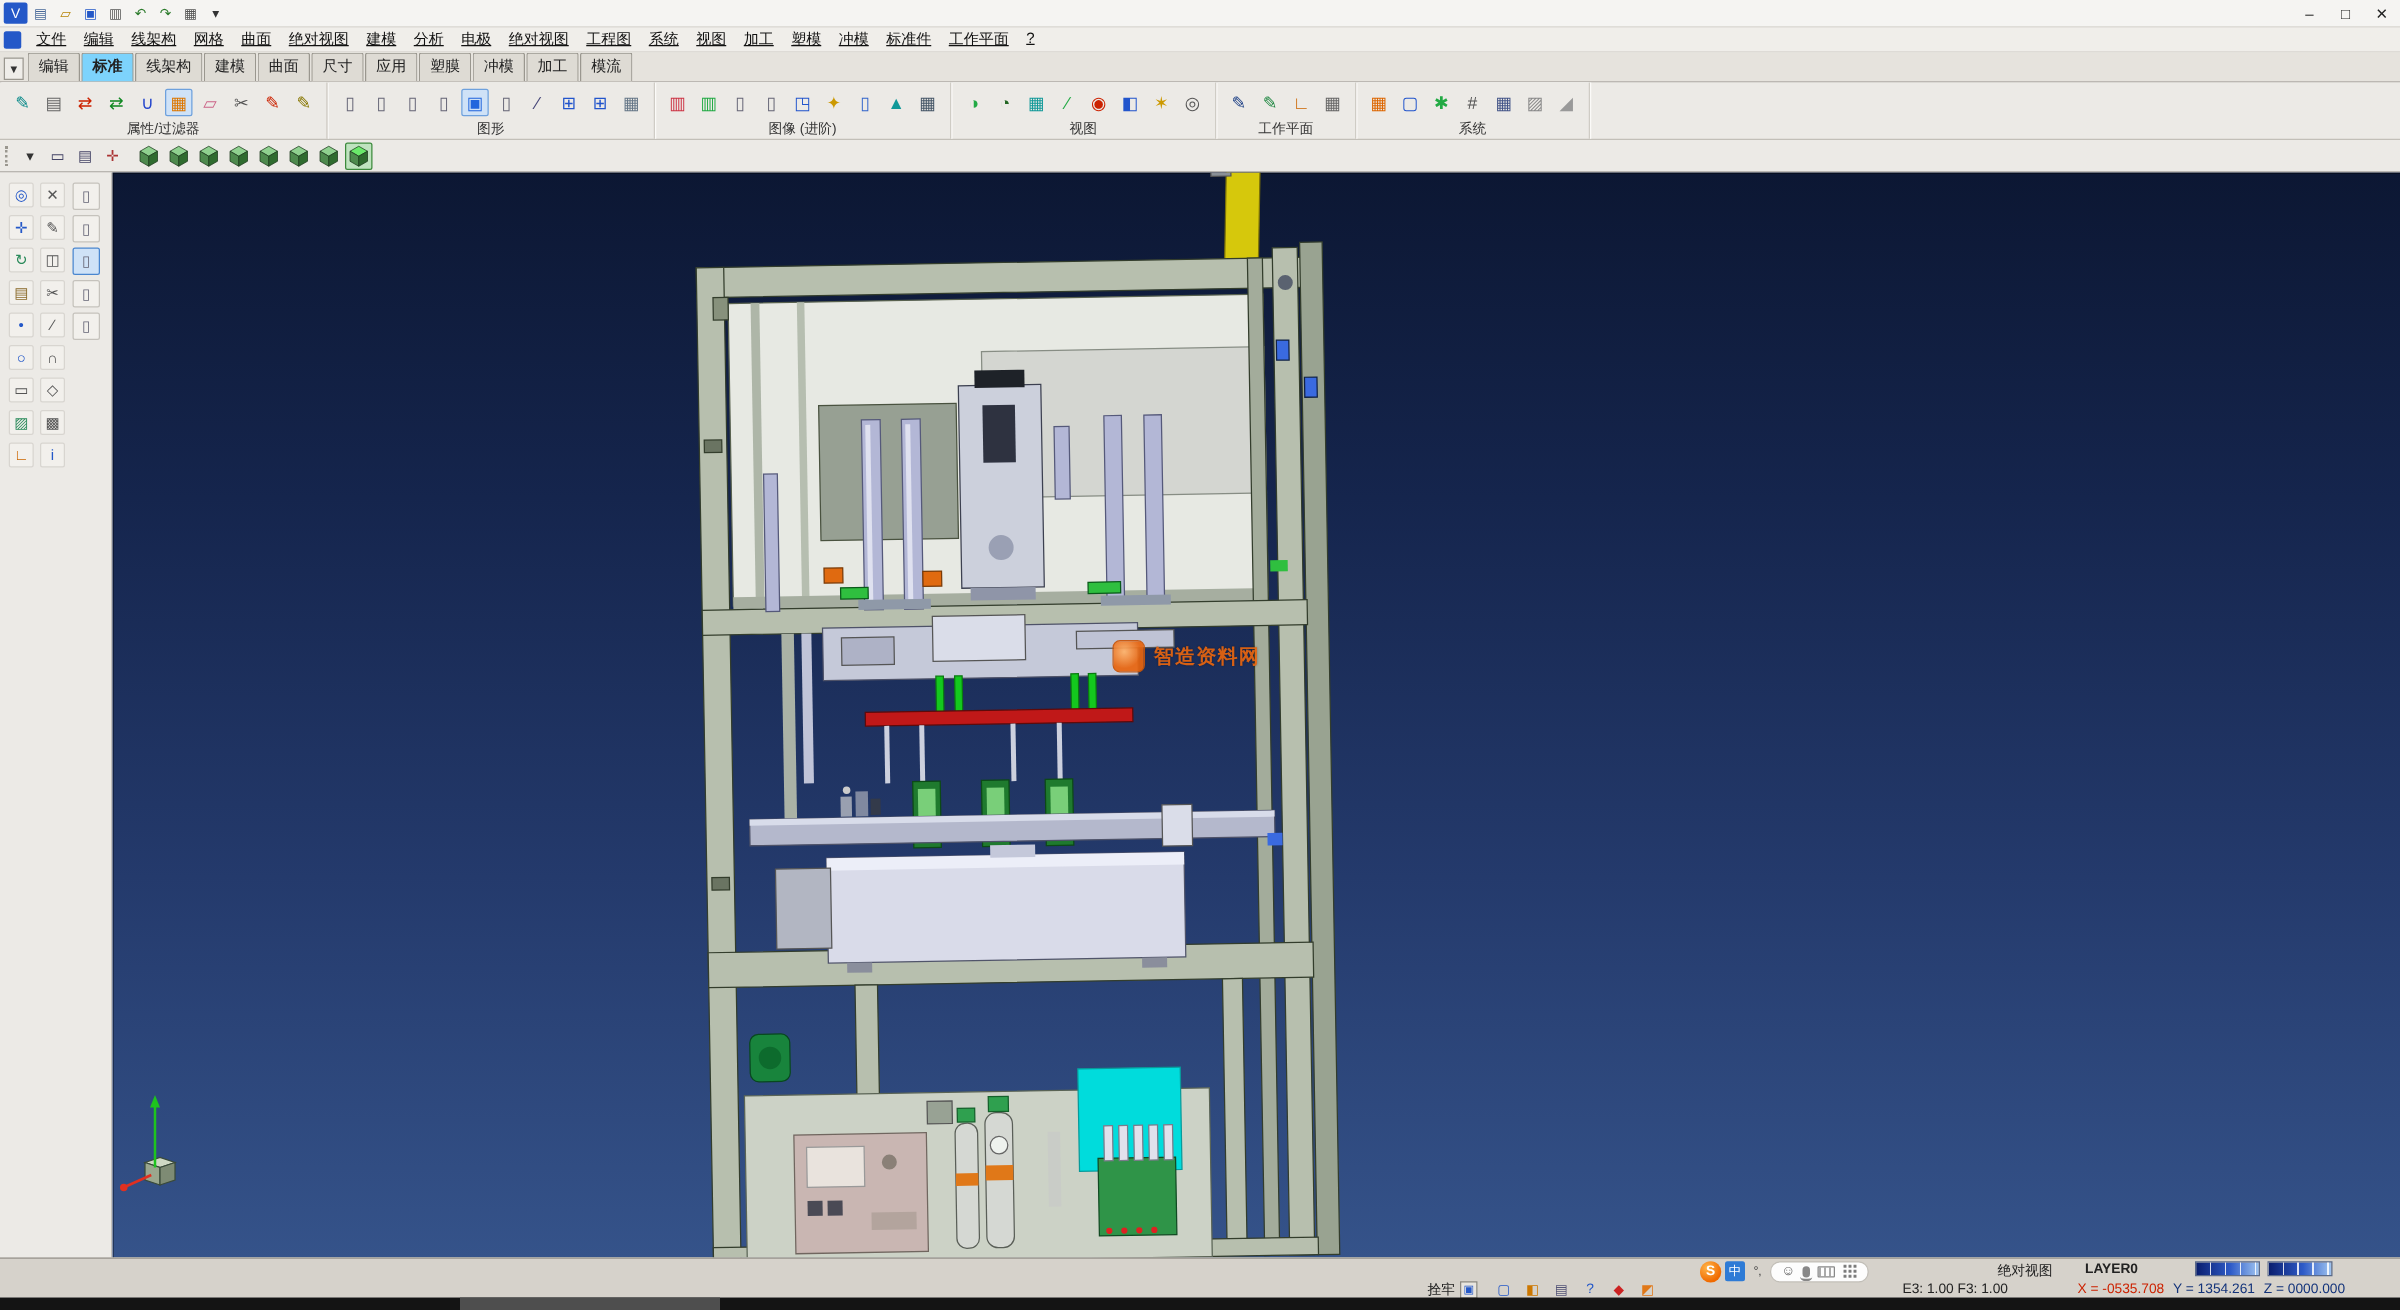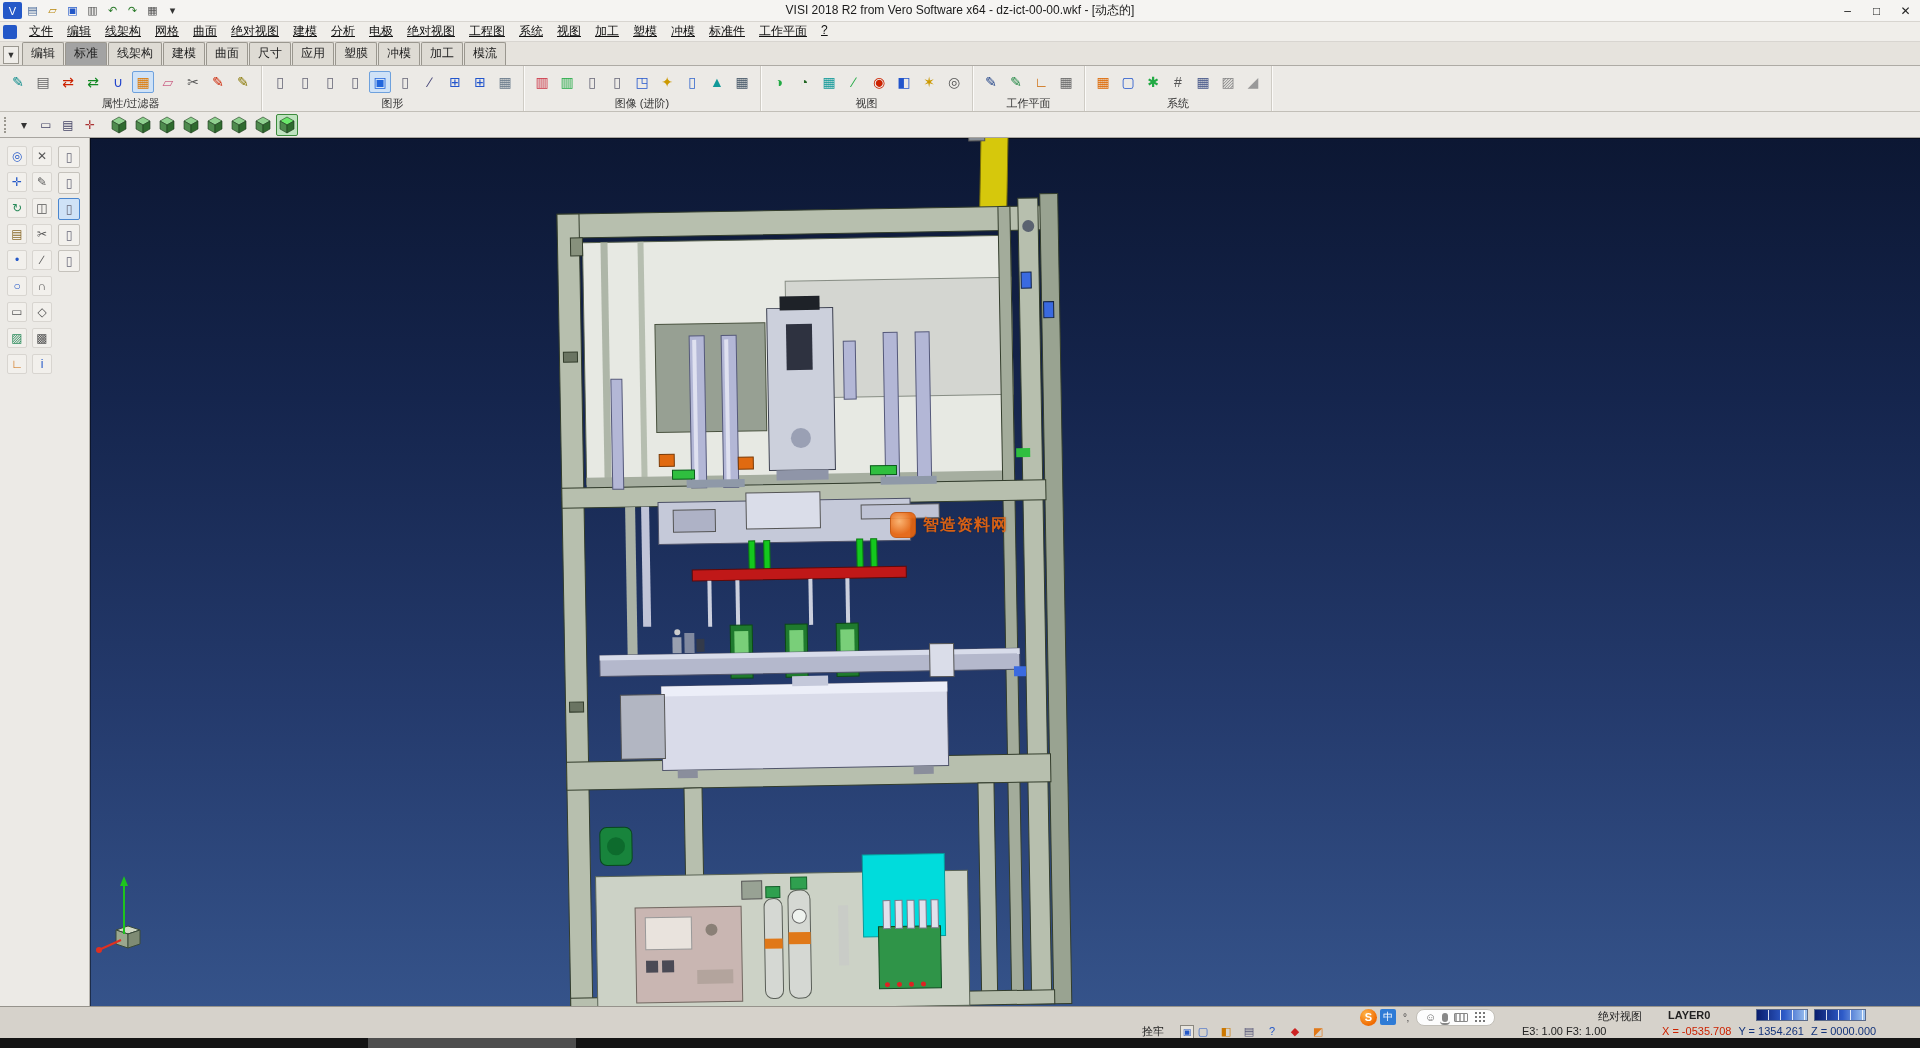--- a/index.html
+++ b/index.html
@@ -18,21 +18,21 @@
 .menubar{flex:0 0 20px;display:flex;align-items:center;background:#f0eeea;border-bottom:1px solid #d8d5d0;padding-left:3px;font-size:12px;color:#111;}
 .appicon{width:14px;height:14px;background:#2458c8;border-radius:2px;margin-right:5px;flex:0 0 14px;}
 .menuitems{display:flex;}
 .menu-item{padding:1px 7px;white-space:nowrap;text-decoration:underline;}
 
 
 .tabrow{flex:0 0 22px;display:flex;align-items:flex-end;background:#e6e3dd;padding-left:3px;border-bottom:1px solid #aeaba5;}
 .tab-dd{width:16px;height:18px;border:1px solid #9a978f;background:#efede9;font-size:9px;display:flex;align-items:center;justify-content:center;margin-right:3px;margin-bottom:1px;color:#333;}
 .tabs{display:flex;gap:1px;}
 .tab{font-size:12px;padding:2px 8px 3px;border:1px solid #9a978f;border-bottom:none;border-radius:2px 2px 0 0;background:#dedbd4;color:#222;white-space:nowrap;}
-.tab.active{background:#a3a3a3;font-weight:normal;}
+.tab.active{background:#7dd3fc;font-weight:bold;}
 
 
 .toolbar{flex:0 0 46px;background:#eceae6;display:flex;border-bottom:1px solid #c2bfb8;}
 .tgroup{display:flex;flex-direction:column;padding:2px 7px 0;border-right:1px solid #cfccc5;box-shadow:1px 0 0 #fbfaf8;}
 .tg-icons{display:flex;gap:3px;align-items:center;height:28px;}
 .ticon22{width:22px;height:22px;display:flex;align-items:center;justify-content:center;font-size:14px;border:1px solid transparent;border-radius:2px;}
 .ticon22.active{background:#cfe2f7;border-color:#6ea1dd;}
 .tg-label{text-align:center;font-size:11px;color:#333;line-height:15px;}
 
 
@@ -60,21 +60,21 @@
 svg.machine{position:absolute;left:0;top:0;}
 
 .watermark{position:absolute;left:800px;top:374px;display:flex;align-items:center;gap:7px;opacity:.92;}
 .wm-logo{width:26px;height:26px;border-radius:6px;background:radial-gradient(circle at 35% 35%,#ffb36b,#e8650f 60%);border:1px solid #c85408;display:inline-block;}
 .wm-text{font-size:16px;font-weight:bold;color:#e8650f;letter-spacing:1px;text-shadow:0 0 2px rgba(0,0,0,.4);}
 
 .triad{position:absolute;left:4px;top:736px;}
 
 
 .bottomarea{flex:0 0 32px;background:#d6d2cb;border-top:1px solid #96938c;position:relative;font-size:11px;color:#222;}
-.snap{position:absolute;left:1142px;top:17px;display:flex;align-items:center;gap:16px;}
+.snap{position:absolute;left:1142px;top:17px;display:flex;align-items:center;gap:4px;}
 .snapbtn{width:14px;height:14px;border:1px solid #8a877f;background:#e8e5df;display:flex;align-items:center;justify-content:center;font-size:9px;color:#2458c8;}
 .sicons{position:absolute;left:1196px;top:17px;display:flex;gap:9px;}
 .sticon{width:14px;height:14px;display:flex;align-items:center;justify-content:center;font-size:11px;}
 .ime{position:absolute;left:1360px;top:1px;height:18px;display:flex;align-items:center;gap:3px;}
 .ime-logo{width:17px;height:17px;border-radius:50%;background:radial-gradient(circle at 35% 30%,#ffb54a,#f06a00 70%);color:#fff;font-weight:bold;font-size:11px;display:flex;align-items:center;justify-content:center;}
 .ime-lang{width:16px;height:16px;background:#2e7bd6;color:#fff;font-size:10px;display:flex;align-items:center;justify-content:center;border-radius:2px;}
 .ime-sym{font-size:10px;color:#444;width:14px;text-align:center;}
 .ime-pill{height:17px;background:#fdfdfd;border:1px solid #c2bfb8;border-radius:8px;display:flex;align-items:center;gap:6px;padding:0 8px;}
 .ime-mini{font-size:11px;color:#666;}
 .ime-mic{width:6px;height:9px;border-radius:3px;background:#888;position:relative;display:inline-block;}
@@ -105,21 +105,20 @@
       <span class="ticon" style="color: rgb(255, 255, 255); background: rgb(36, 88, 200);">V</span>
         <span class="ticon" style="color: rgb(74, 106, 154);">▤</span>
         <span class="ticon" style="color: rgb(184, 134, 11);">▱</span>
         <span class="ticon" style="color: rgb(36, 88, 200);">▣</span>
         <span class="ticon" style="color: rgb(85, 85, 85);">▥</span>
         <span class="ticon" style="color: rgb(42, 122, 42);">↶</span>
         <span class="ticon" style="color: rgb(42, 122, 42);">↷</span>
         <span class="ticon" style="color: rgb(85, 85, 85);">▦</span>
         <span class="ticon" style="color: rgb(51, 51, 51);">▾</span>
     </div>
-    <div class="title">VISI 2018 R2 from Vero Software x64 - dz-ict-00-00.wkf - [动态的]</div>
     <div class="wincontrols">
       <span class="winbtn">–</span>
         <span class="winbtn">□</span>
         <span class="winbtn">✕</span>
     </div>
   </div>
 
   <div class="menubar">
     <span class="appicon"></span>
     <div class="menuitems">

